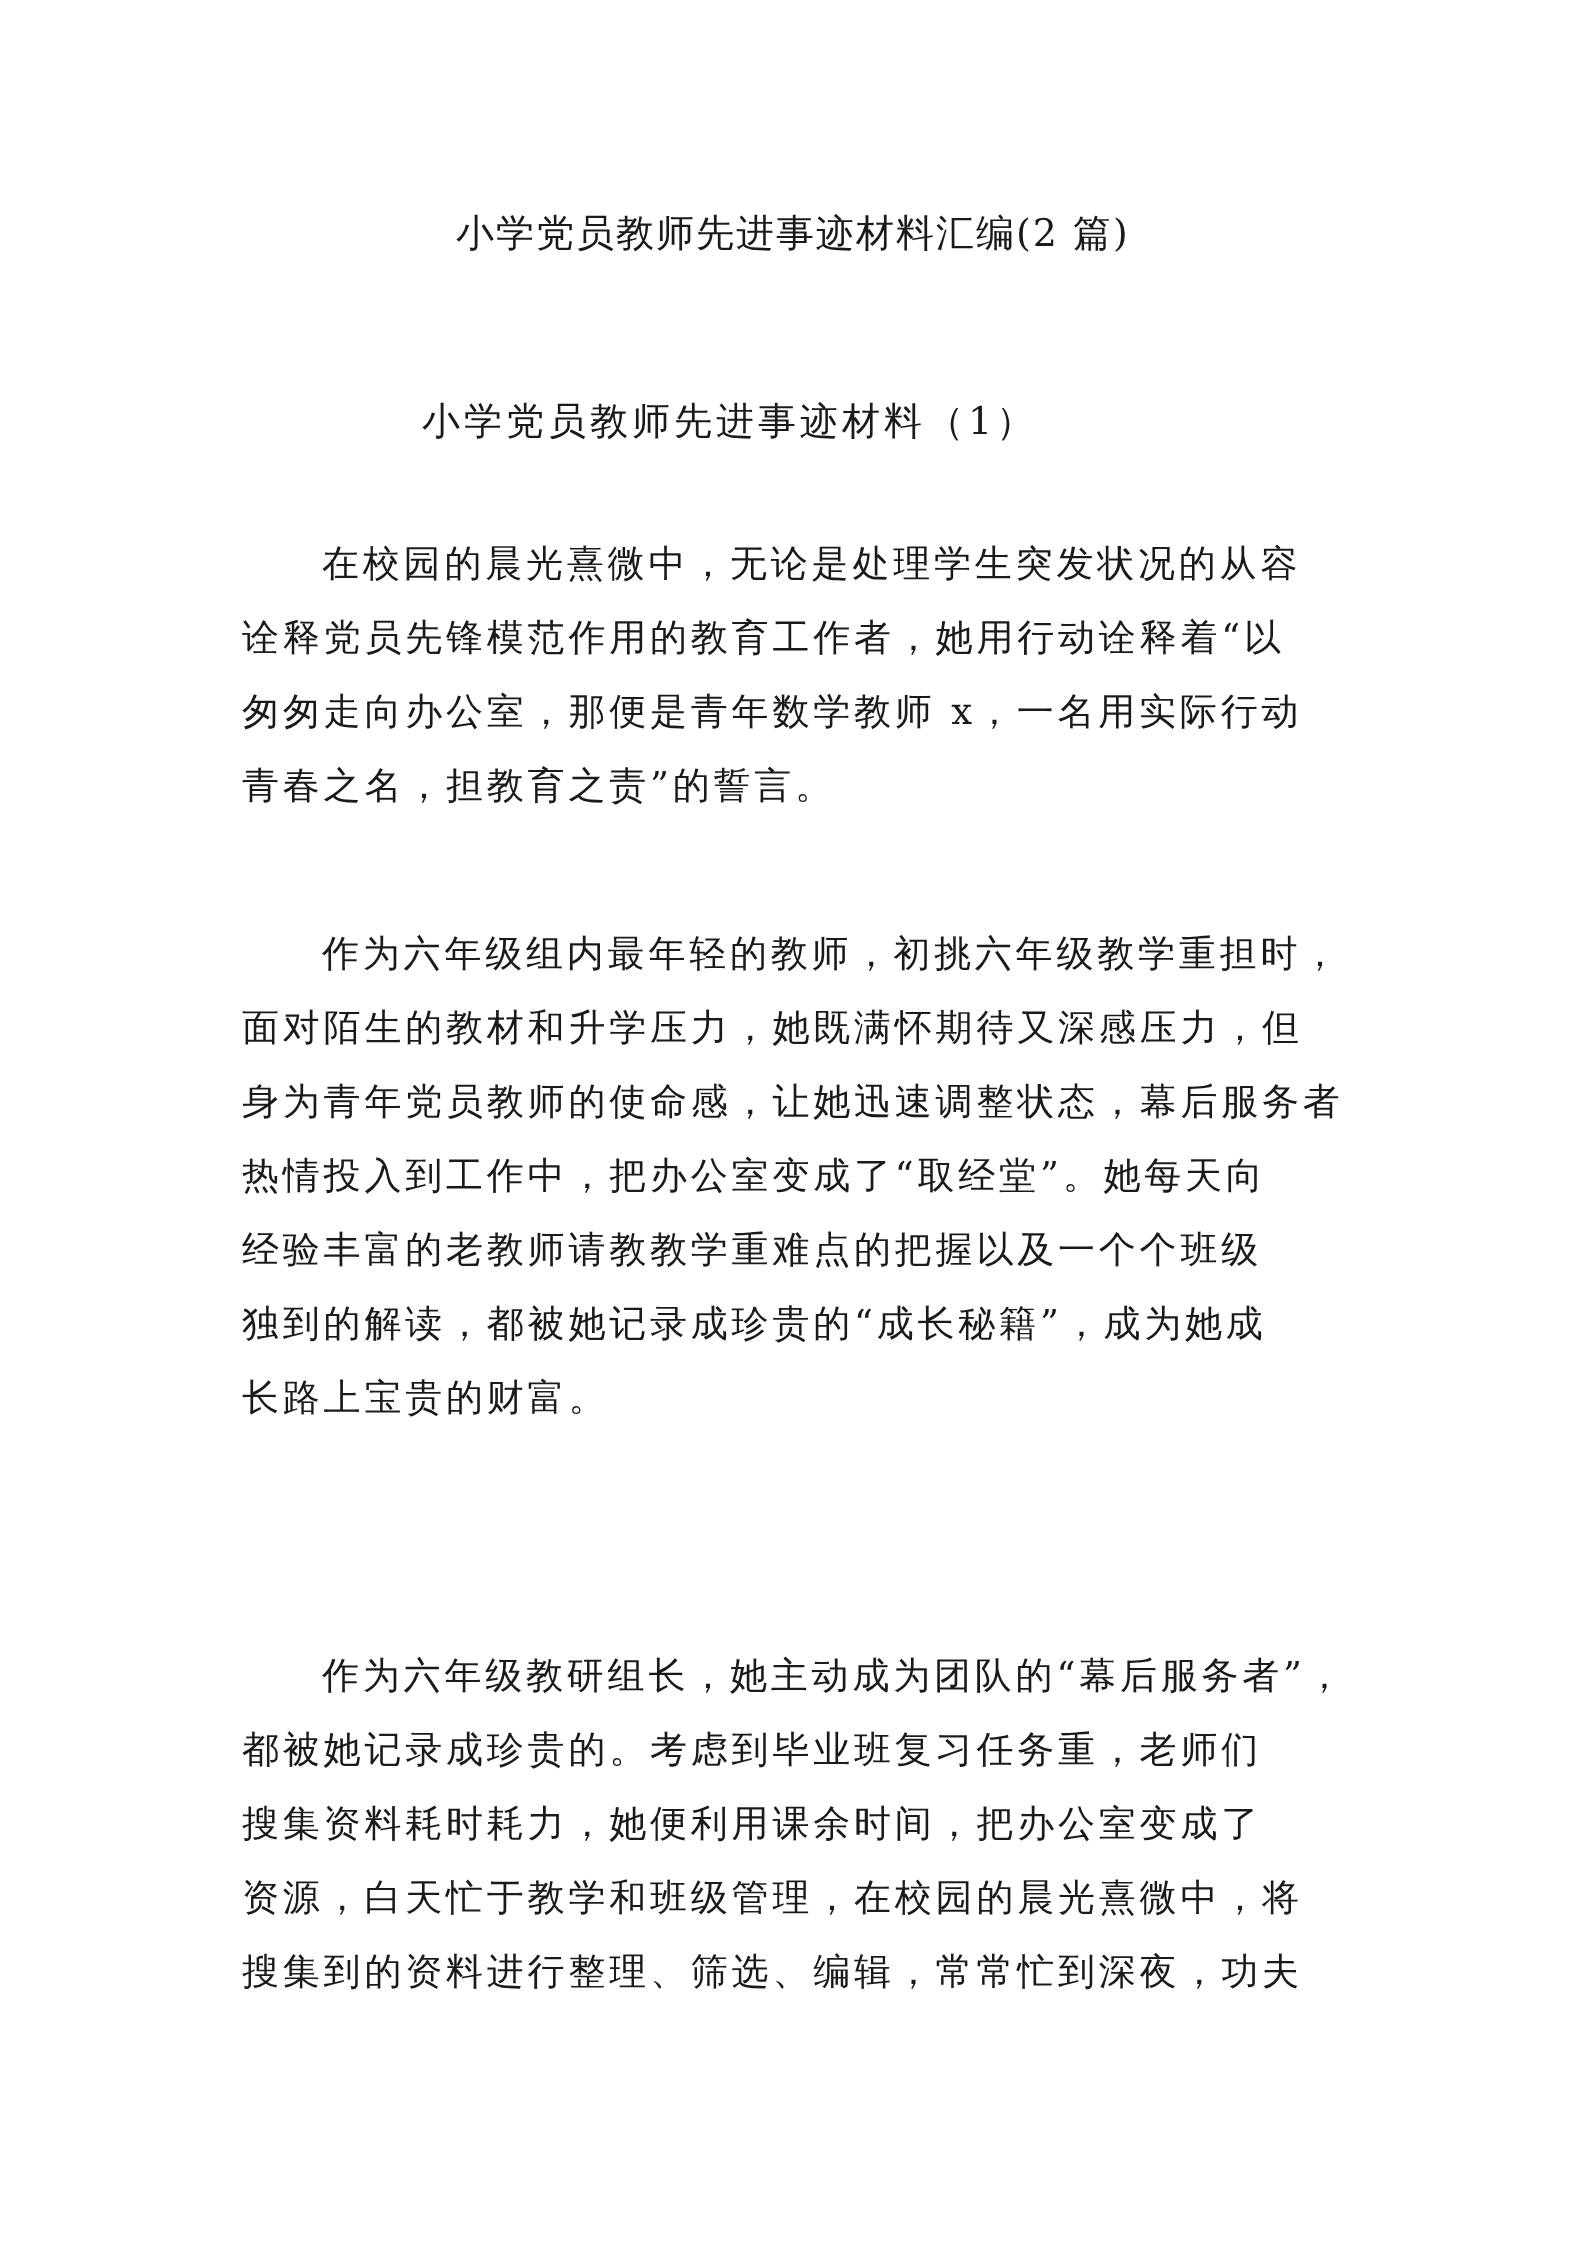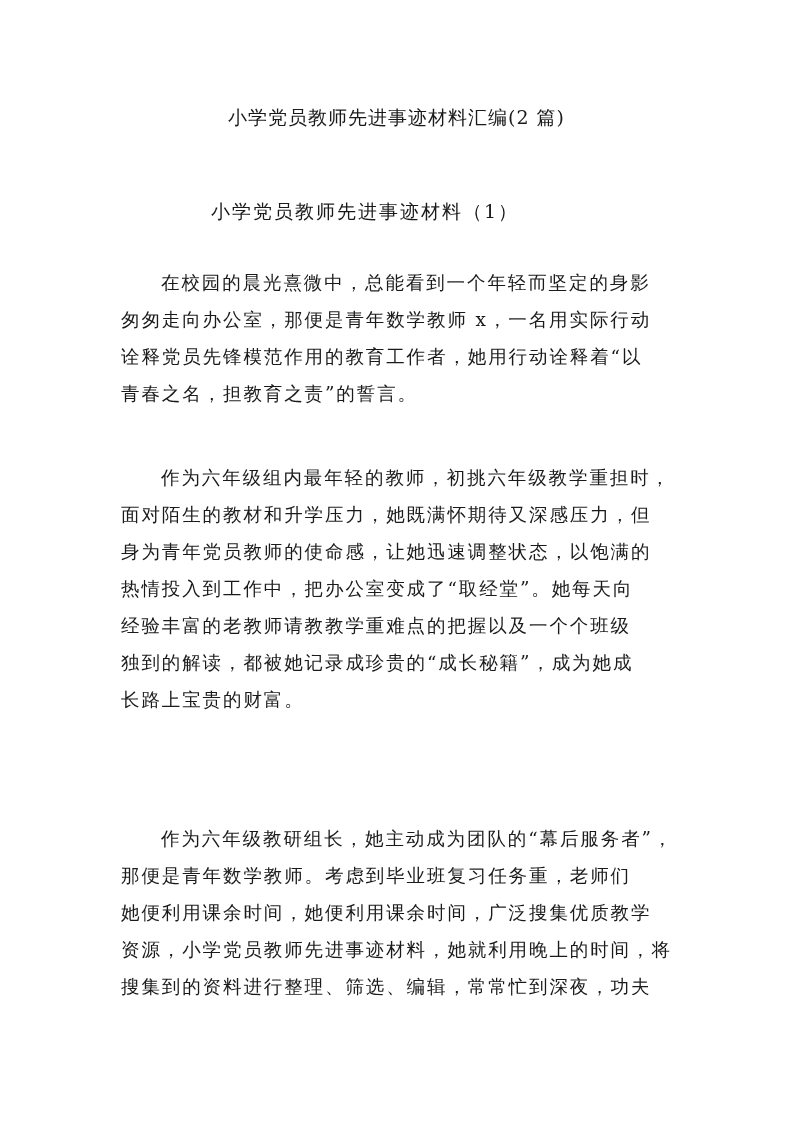--- a/index.html
+++ b/index.html
@@ -59,37 +59,37 @@
 </head>
 <body>
 
 <div class="page">
 
   <div class="doc-title">小学党员教师先进事迹材料汇编(2 篇)</div>
 
   <div class="section-title">小学党员教师先进事迹材料（1）</div>
 
   <div class="para" id="p1">
-    <div class="line indent">在校园的晨光熹微中，总能看到一个年轻而坚定的身影</div>
+    <div class="line indent">在校园的晨光熹微中，无论是处理学生突发状况的从容</div>
+    <div class="line">诠释党员先锋模范作用的教育工作者，她用行动诠释着“以</div>
     <div class="line">匆匆走向办公室，那便是青年数学教师 x，一名用实际行动</div>
-    <div class="line">诠释党员先锋模范作用的教育工作者，她用行动诠释着“以</div>
     <div class="line">青春之名，担教育之责”的誓言。</div>
   </div>
 
   <div class="para" id="p2">
     <div class="line indent">作为六年级组内最年轻的教师，初挑六年级教学重担时，</div>
     <div class="line">面对陌生的教材和升学压力，她既满怀期待又深感压力，但</div>
-    <div class="line">身为青年党员教师的使命感，让她迅速调整状态，以饱满的</div>
+    <div class="line">身为青年党员教师的使命感，让她迅速调整状态，幕后服务者</div>
     <div class="line">热情投入到工作中，把办公室变成了“取经堂”。她每天向</div>
     <div class="line">经验丰富的老教师请教教学重难点的把握以及一个个班级</div>
     <div class="line">独到的解读，都被她记录成珍贵的“成长秘籍”，成为她成</div>
     <div class="line">长路上宝贵的财富。</div>
   </div>
 
   <div class="para" id="p3">
     <div class="line indent">作为六年级教研组长，她主动成为团队的“幕后服务者”，</div>
-    <div class="line">那便是青年数学教师。考虑到毕业班复习任务重，老师们</div>
-    <div class="line">她便利用课余时间，她便利用课余时间，广泛搜集优质教学</div>
-    <div class="line">资源，小学党员教师先进事迹材料，她就利用晚上的时间，将</div>
+    <div class="line">都被她记录成珍贵的。考虑到毕业班复习任务重，老师们</div>
+    <div class="line">搜集资料耗时耗力，她便利用课余时间，把办公室变成了</div>
+    <div class="line">资源，白天忙于教学和班级管理，在校园的晨光熹微中，将</div>
     <div class="line">搜集到的资料进行整理、筛选、编辑，常常忙到深夜，功夫</div>
   </div>
 
 </div>
 
 </body></html>

